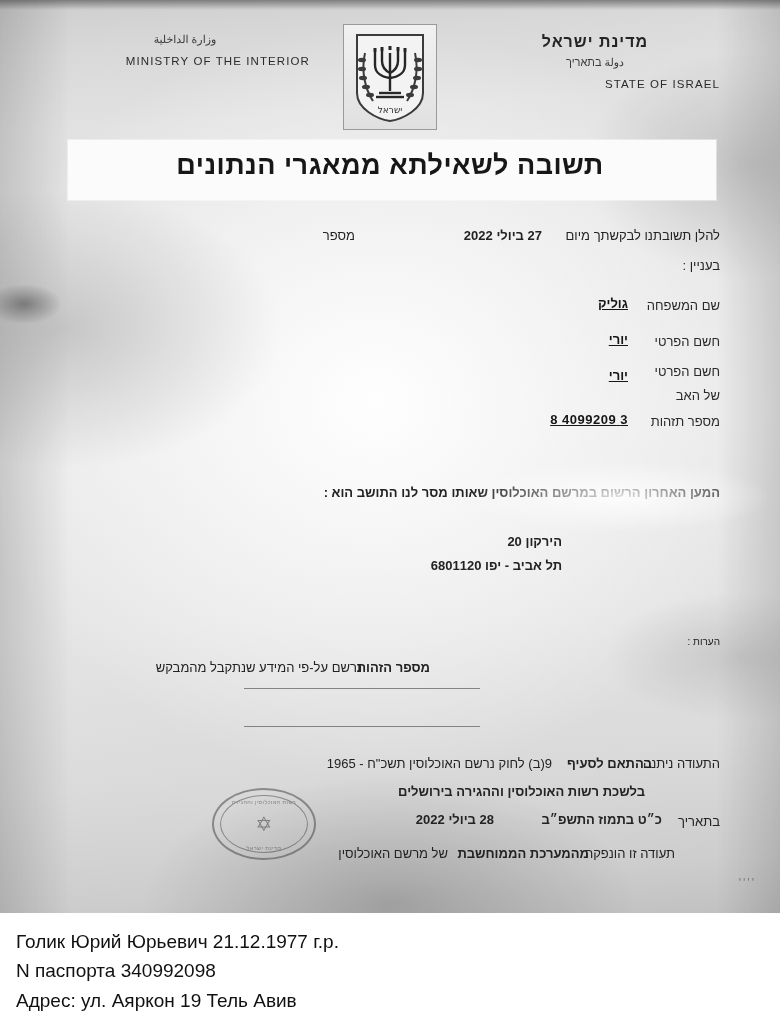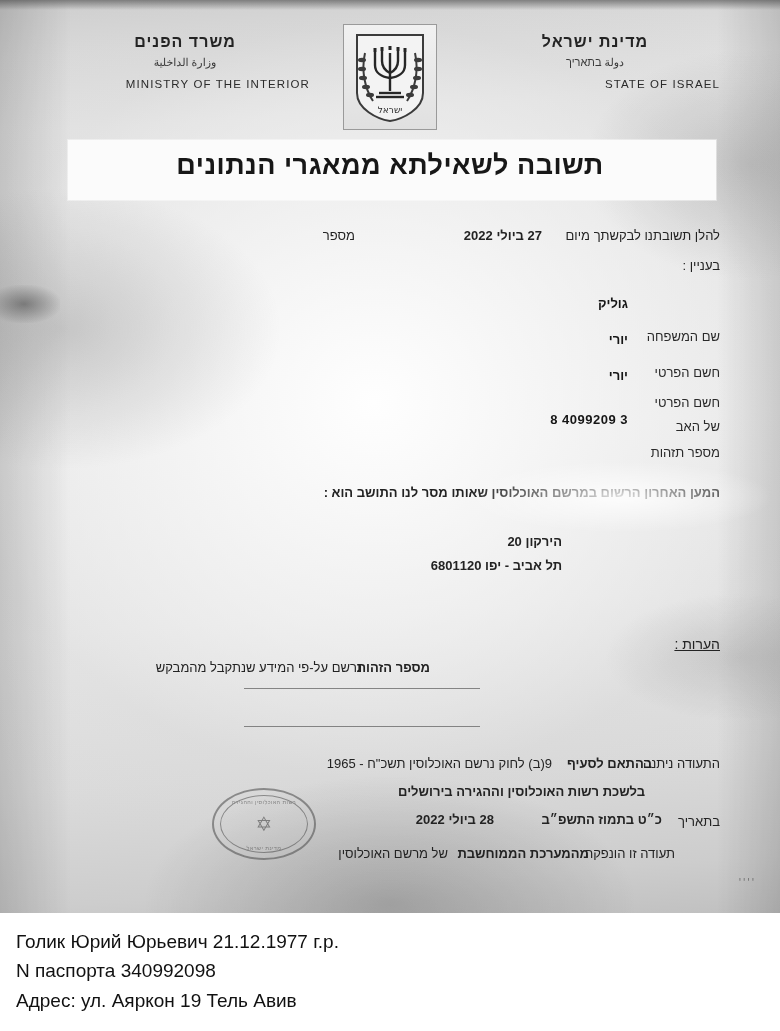--- a/index.html
+++ b/index.html
@@ -156,24 +156,24 @@
     width: 780px;
     direction: rtl;
     font-size: 13px;
     color: #232323;
   }
   .row {
     position: absolute;
     white-space: nowrap;
   }
   .b { font-weight: 700; }
-  .small { font-size: 14px; text-decoration: underline; }
-
-  .label { color: #2a2a2a; margin-top: 31px; }
-  .value { font-weight: 700; color: #161616; }
+  .small { font-size: 10px; }
+
+  .label { color: #2a2a2a; }
+  .value { font-weight: 700; color: #161616; text-decoration: underline; }
 
   
   .glare {
     position: absolute;
     left: 470px;
     top: 462px;
     width: 300px;
     height: 70px;
     background: radial-gradient(ellipse at 50% 50%, rgba(255,255,255,0.85), rgba(255,255,255,0) 72%);
     z-index: 5;
@@ -272,21 +272,20 @@
 
   <div class="scan">
     <div class="top-shadow"></div>
     <div class="smudge"></div>
 
     <div class="scan-inner">
 
       <div class="header">
 
         <div class="hdr-left">
-          <div class="heb-line">משרד הפנים</div>
           <div class="arab-line">وزارة الداخلية</div>
           <div class="eng-line">MINISTRY OF THE INTERIOR</div>
         </div>
 
         <div class="emblem">
           <svg width="78" height="92" viewBox="0 0 78 92" aria-hidden="true">
 
             <path d="M6 4 H72 V62 C72 78 52 88 39 90 C26 88 6 78 6 62 Z" fill="#f5f3f0" stroke="#3b3b3b" stroke-width="2"></path>
 
             <path d="M14 22 C10 40 14 58 22 70" fill="none" stroke="#3b3b3b" stroke-width="2"></path>

